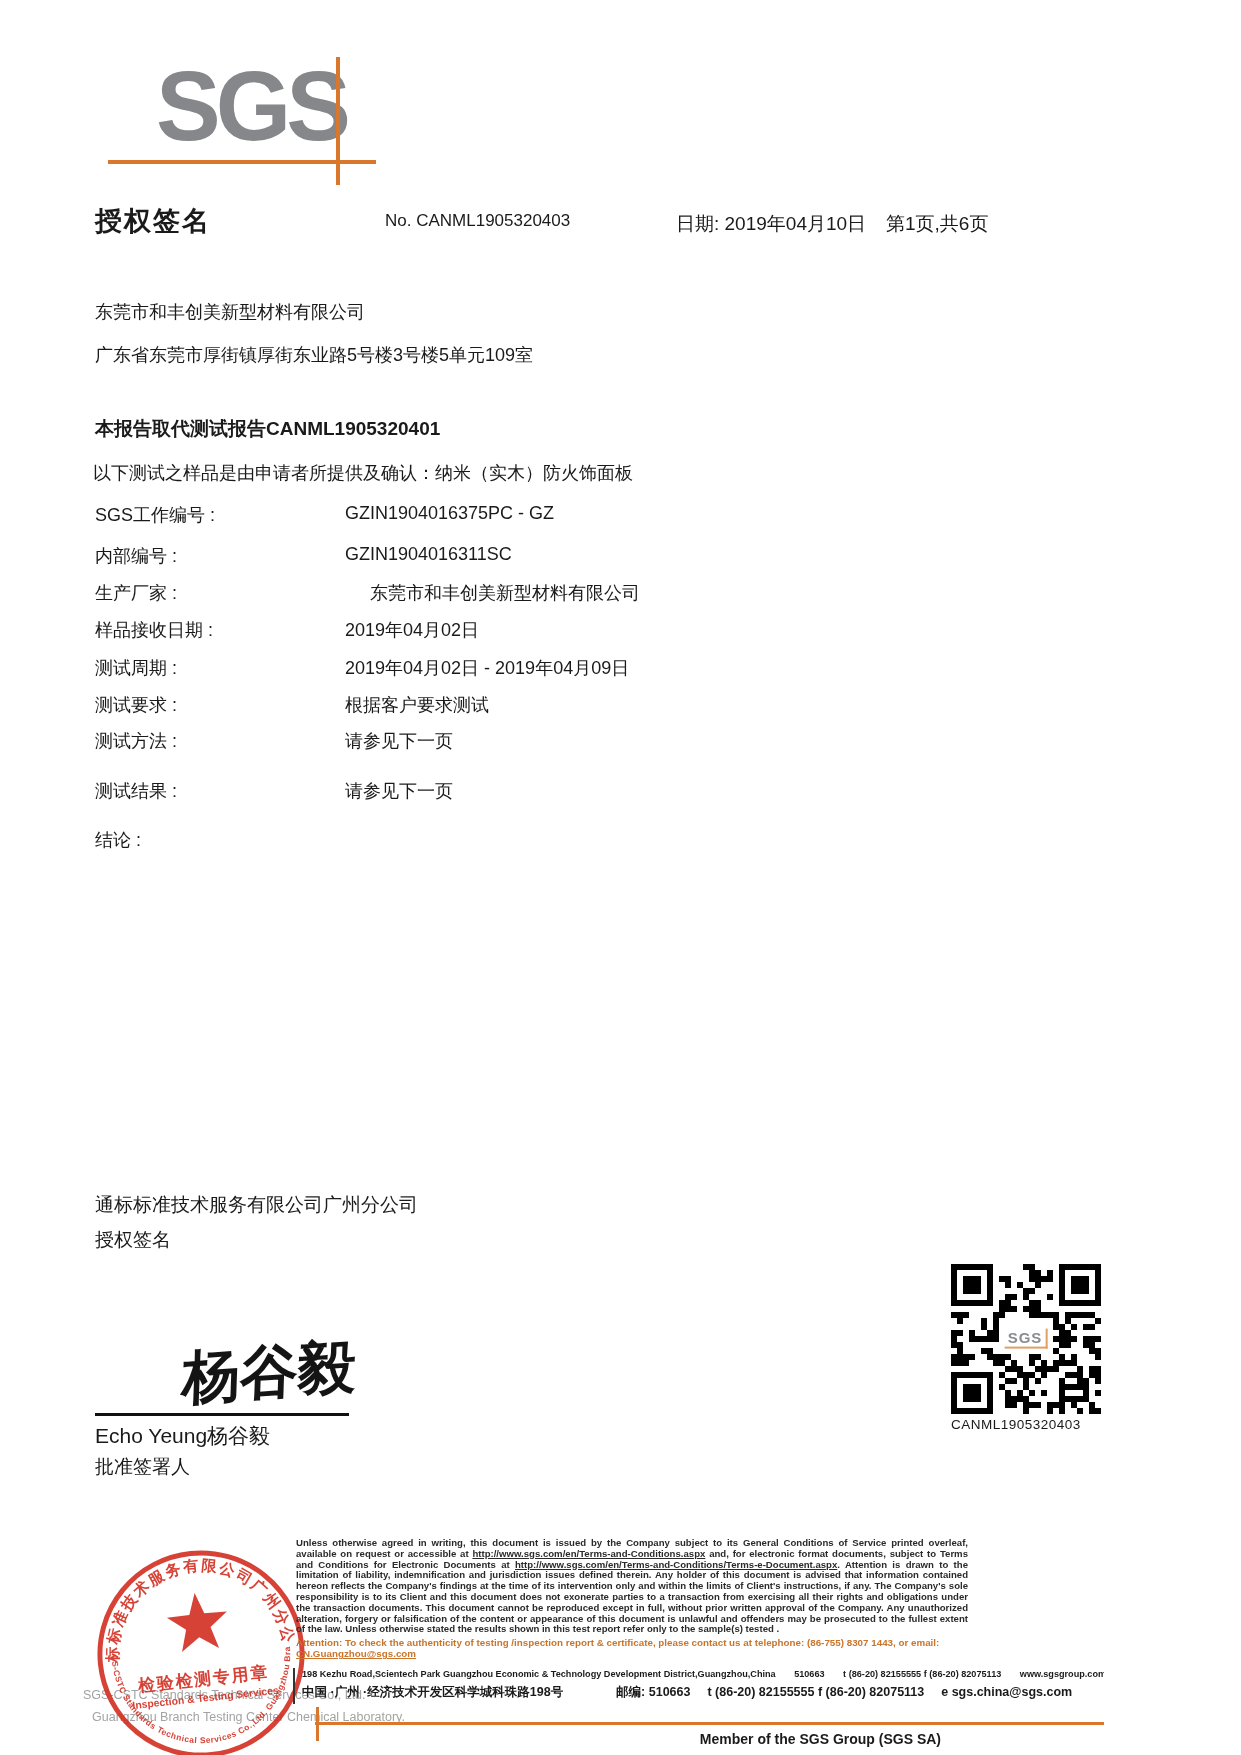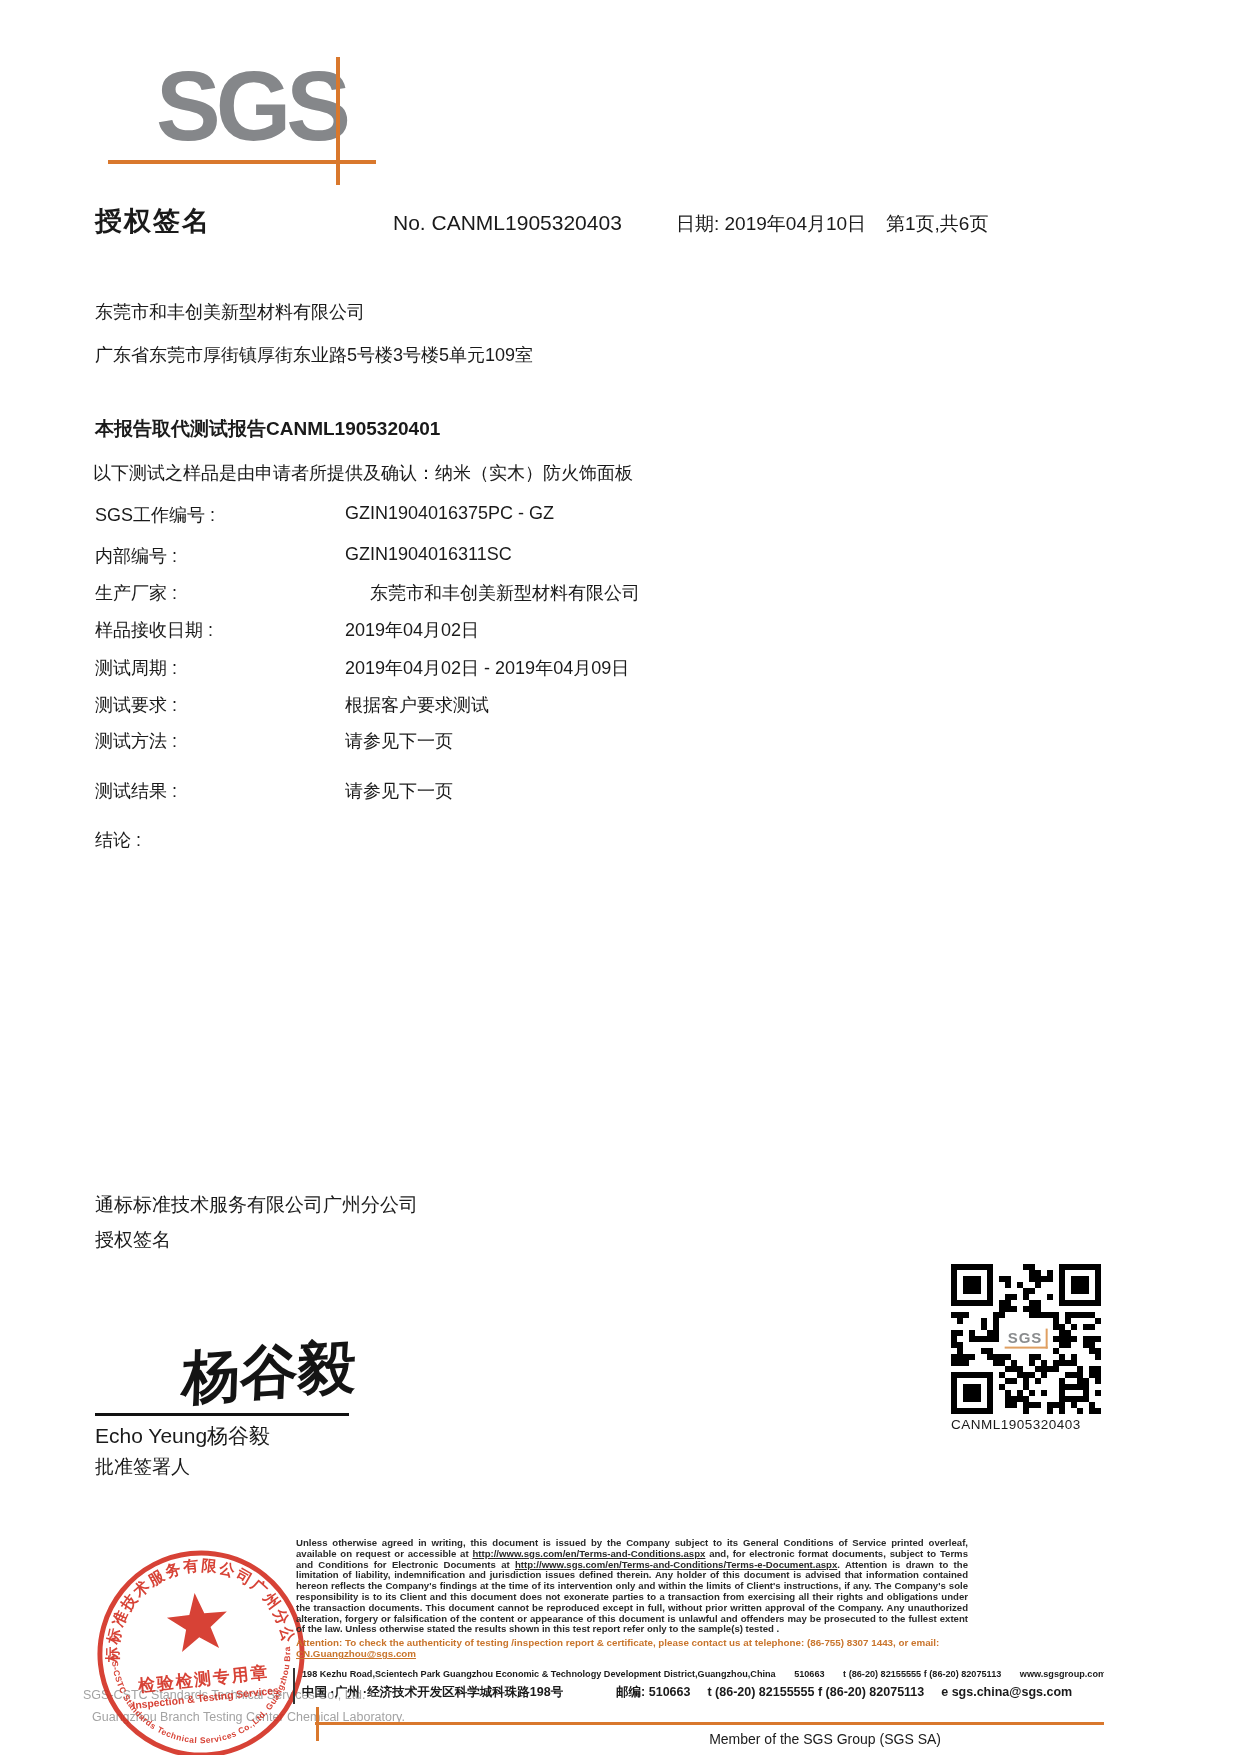--- a/index.html
+++ b/index.html
@@ -7,21 +7,21 @@
   .page{position:relative;width:1104px;height:1755px;background:#ffffff;overflow:hidden;}
   .abs{position:absolute;}
 
   
   .logo-text{left:156px;top:60px;font-size:97px;font-weight:900;color:#85878a;letter-spacing:-5px;line-height:0.95;transform:scaleY(1.02);}
   .orange-h{left:108px;top:160px;width:268px;height:4px;background:#d9782d;}
   .orange-v{left:336px;top:57px;width:4px;height:128px;background:#d9782d;}
 
   
   .doc-title{left:95px;top:203px;font-size:27px;font-weight:700;letter-spacing:2px;}
-  .report-no{left:393px;top:211px;font-size:21px;}
+  .report-no{left:385px;top:211px;font-size:17px;}
   .report-date{left:676px;top:211px;font-size:19px;text-align:right;}
   .page-no{left:886px;top:211px;font-size:19px;}
 
   .applicant-name{left:95px;top:300px;font-size:18px;}
   .applicant-address{left:95px;top:343px;font-size:18px;}
   .replacement{left:95px;top:416px;font-size:19px;font-weight:700;}
   .sample-note{left:93px;top:461px;font-size:18px;}
 
   .frow-label{left:95px;font-size:18px;}
   .frow-value{left:345px;font-size:18px;}
@@ -49,21 +49,21 @@
   .attention{margin-top:2px;font-size:9.8px;font-weight:700;line-height:11px;color:#c9752c;}
   .attention .u{text-decoration:underline;}
   .addr-divider{left:293px;top:1668px;width:2px;height:36px;background:#333;}
   .addr-en{left:302px;top:1668px;width:660px;font-size:9.5px;font-weight:700;white-space:nowrap;transform:scaleX(.96);transform-origin:left;}
   .addr-en .gap{display:inline-block;width:14px;}
   .addr-cn{left:302px;top:1684px;width:680px;font-size:12.5px;font-weight:700;white-space:nowrap;}
   .addr-cn .gap{display:inline-block;width:46px;}
   .addr-cn .gap2{display:inline-block;width:10px;}
   .orange-rule{left:315px;top:1722px;width:926px;height:3px;background:#d9782d;}
   .orange-tick{left:316px;top:1707px;width:3px;height:34px;background:#d9782d;}
-  .member{right:163px;top:1731px;font-size:14px;font-weight:400;}
+  .member{right:163px;top:1731px;font-size:14px;font-weight:700;}
 </style>
 </head>
 <body>
 
 <div class="page">
 
   <div class="abs logo-text">SGS</div>
   <div class="abs orange-h"></div>
   <div class="abs orange-v"></div>
 

